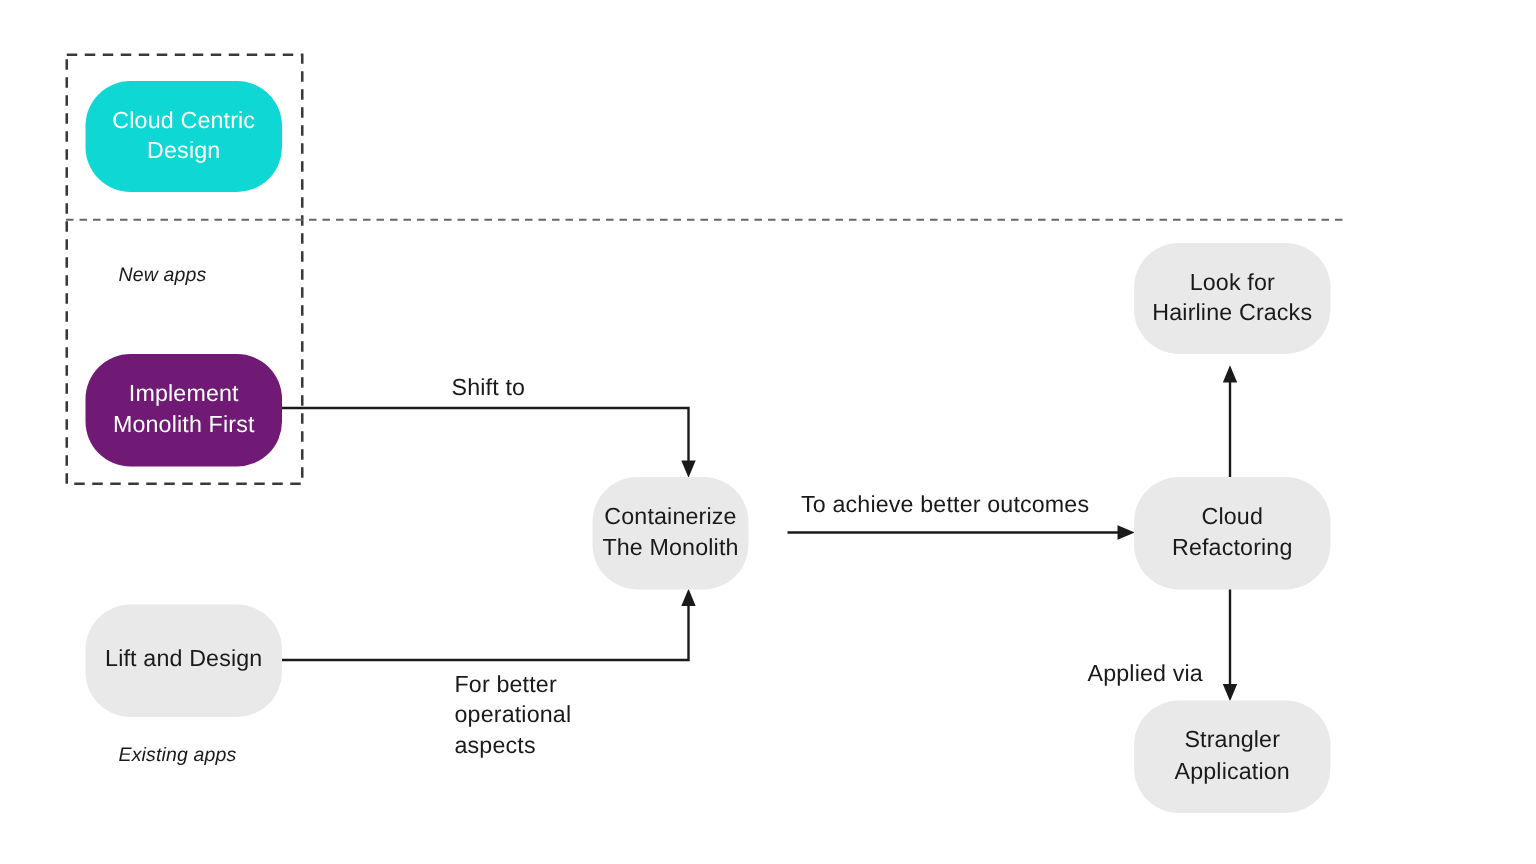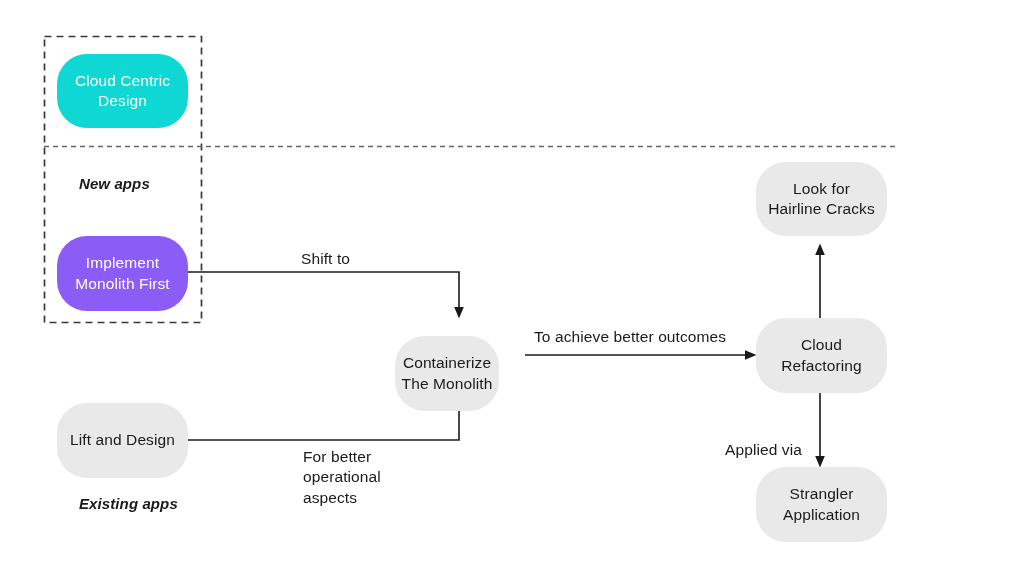--- a/index.html
+++ b/index.html
@@ -30,36 +30,36 @@
     text-align: center;
     line-height: 1.32;
     font-size: 15.5px;
     color: #1a1a1a;
     letter-spacing: 0.1px;
     padding: 2px 6px;
     border-radius: 30px;
   }
   .node.gray  { background: #e9e9e9; }
   .node.cyan  { background: #0fd8d4; color: #ffffff; }
-  .node.pink  { background: #8b5cf6; color: #ffffff; }
+  .node.pink  { background: #701a75; color: #ffffff; }
   .node .txt { display: block; }
 
   
   .label {
     position: absolute;
     font-size: 15.5px;
     color: #1a1a1a;
     line-height: 1.32;
     white-space: pre-line;
     letter-spacing: 0.1px;
   }
   .label.italic {
     font-style: italic;
-    font-weight: 700;
-    font-size: 15px;
+    font-weight: 400;
+    font-size: 13px;
   }
 
   
   #wires {
     position: absolute;
     left: 0;
     top: 0;
     width: 1024px;
     height: 576px;
     pointer-events: none;
@@ -113,21 +113,21 @@
   </div>
 
   <div class="node pink" style="left:57px; top:236px; width:131px; height:75px;">
     <span class="txt">Implement<br>Monolith First</span>
   </div>
 
   <div class="node gray" style="left:57px; top:403px; width:131px; height:75px;">
     <span class="txt">Lift and Design</span>
   </div>
 
-  <div class="node gray" style="left:395px; top:336px; width:104px; height:75px;">
+  <div class="node gray" style="left:395px; top:318px; width:104px; height:75px;">
     <span class="txt">Containerize<br>The Monolith</span>
   </div>
 
   <div class="node gray" style="left:756px; top:318px; width:131px; height:75px;">
     <span class="txt">Cloud<br>Refactoring</span>
   </div>
 
   <div class="node gray" style="left:756px; top:162px; width:131px; height:74px;">
     <span class="txt">Look for<br>Hairline Cracks</span>
   </div>

